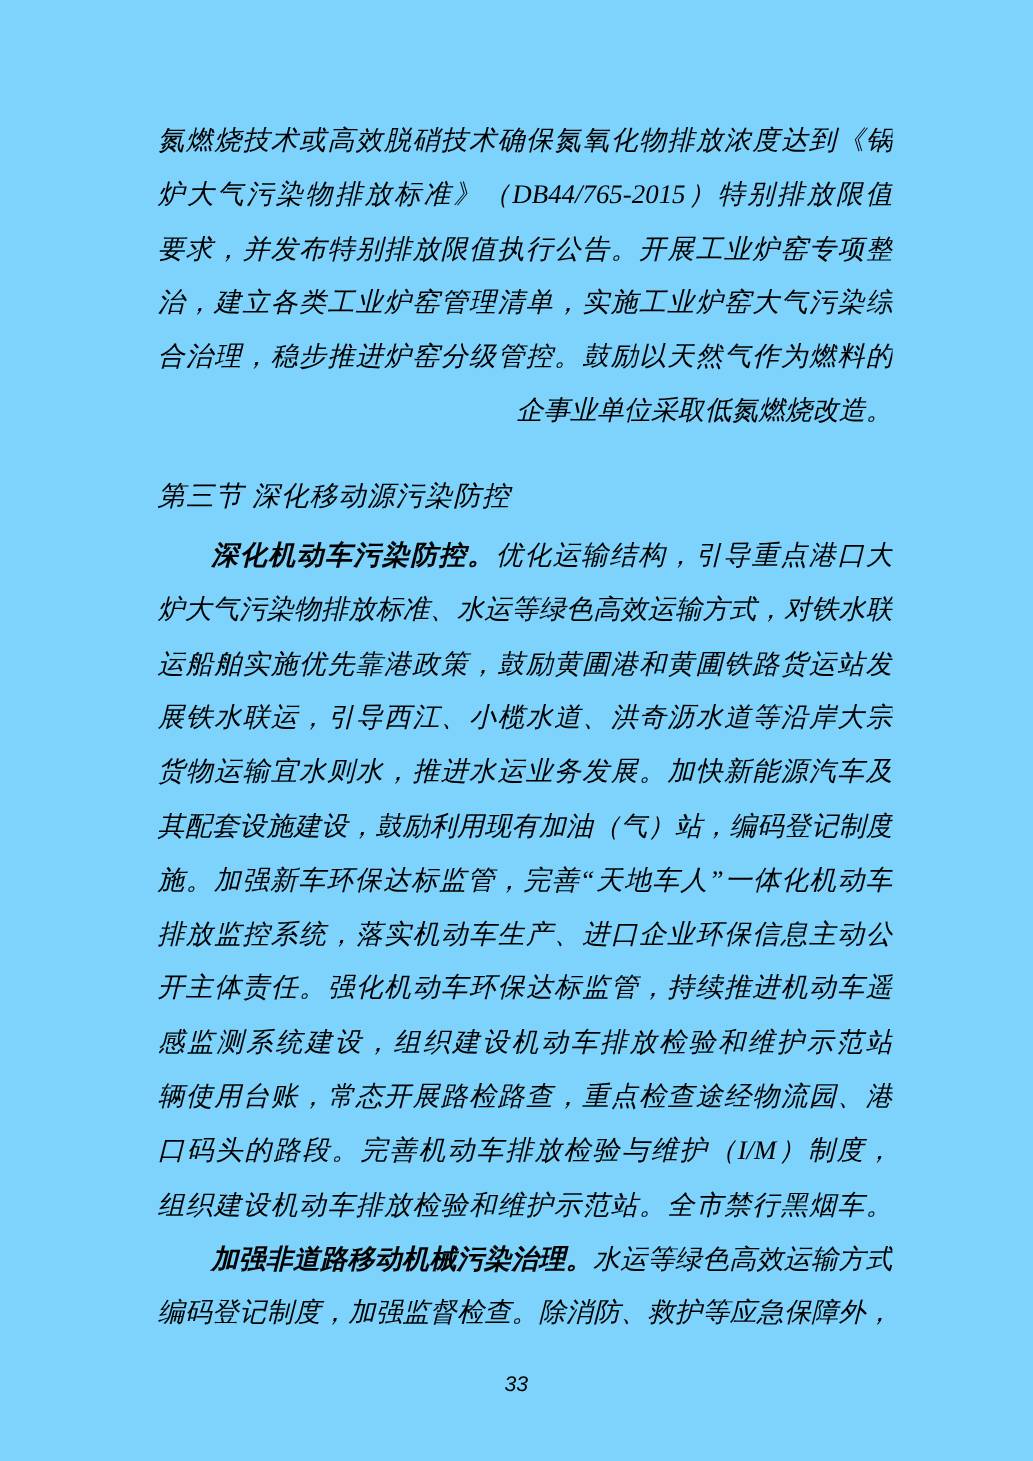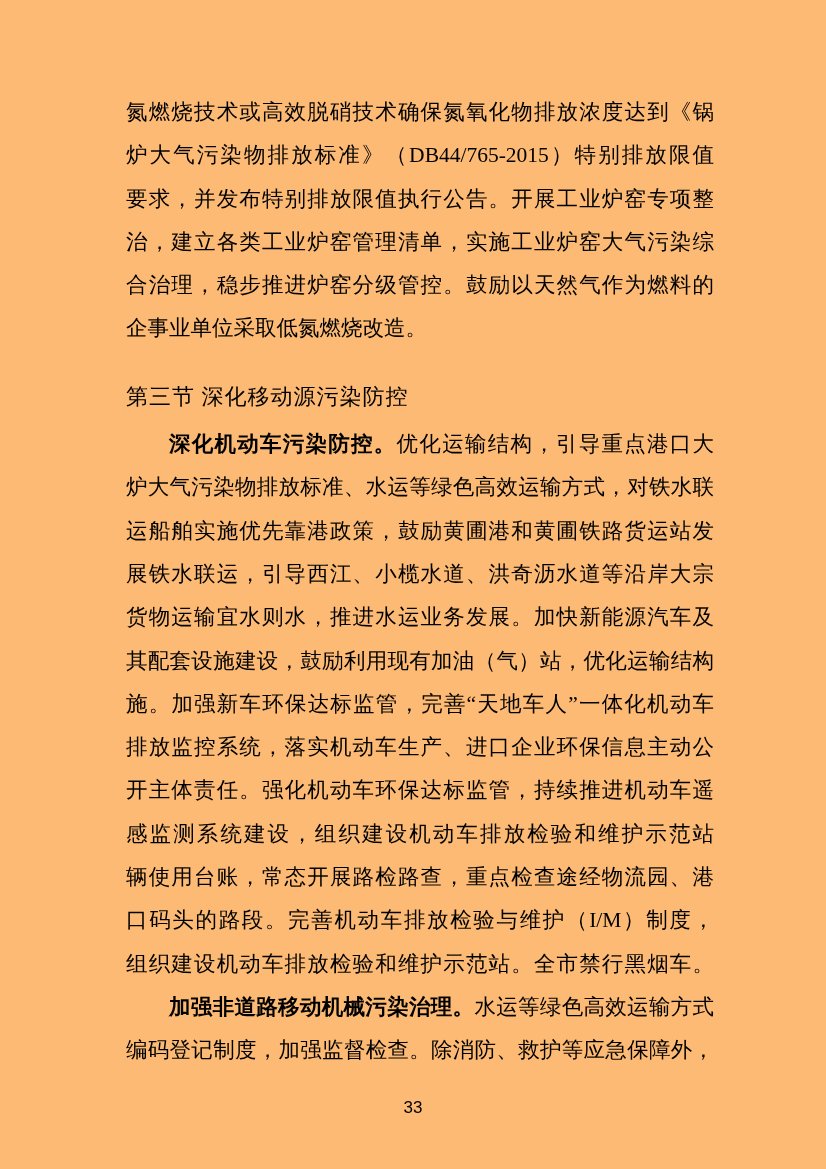--- a/index.html
+++ b/index.html
@@ -4,37 +4,38 @@
 <style>
   html, body {
     margin: 0;
     padding: 0;
     background: #ffffff;
   }
   .page {
     position: relative;
     width: 826px;
     height: 1169px;
-    background: #fdba74;
+    background: #7dd3fc;
     color: #000000;
     font-family: "Liberation Serif", serif;
     overflow: hidden;
+    font-style: italic;
   }
   .content {
     position: absolute;
     left: 126px;
     top: 91px;
     width: 588px;
   }
   .para { margin: 0; padding: 0; }
   .line {
     font-size: 21.5px;
     line-height: 43.3px;
     height: 43.3px;
-    text-align: left;
+    text-align: right;
     overflow: hidden;
   }
   .just {
     text-align: justify;
     text-align-last: justify;
     text-justify: inter-character;
   }
   .indent { text-indent: 43px; }
   .lead {
     font-weight: bold;
@@ -79,21 +80,21 @@
     <h2 class="section-heading">第三节 深化移动源污染防控</h2>
 
     <div class="para">
       <div class="line just indent">
         <span class="lead">深化机动车污染防控。</span><span>优化运输结构，引导重点港口大</span>
       </div>
       <div class="line just">炉大气污染物排放标准、水运等绿色高效运输方式，对铁水联</div>
       <div class="line just">运船舶实施优先靠港政策，鼓励黄圃港和黄圃铁路货运站发</div>
       <div class="line just">展铁水联运，引导西江、小榄水道、洪奇沥水道等沿岸大宗</div>
       <div class="line just">货物运输宜水则水，推进水运业务发展。加快新能源汽车及</div>
-      <div class="line just">其配套设施建设，鼓励利用现有加油（气）站，优化运输结构</div>
+      <div class="line just">其配套设施建设，鼓励利用现有加油（气）站，编码登记制度</div>
       <div class="line just">施。加强新车环保达标监管，完善“天地车人”一体化机动车</div>
       <div class="line just">排放监控系统，落实机动车生产、进口企业环保信息主动公</div>
       <div class="line just">开主体责任。强化机动车环保达标监管，持续推进机动车遥</div>
       <div class="line just">感监测系统建设，组织建设机动车排放检验和维护示范站</div>
       <div class="line just">辆使用台账，常态开展路检路查，重点检查途经物流园、港</div>
       <div class="line just">口码头的路段。完善机动车排放检验与维护（I/M）制度，</div>
       <div class="line just">组织建设机动车排放检验和维护示范站。全市禁行黑烟车。</div>
     </div>
 
     <div class="para">

